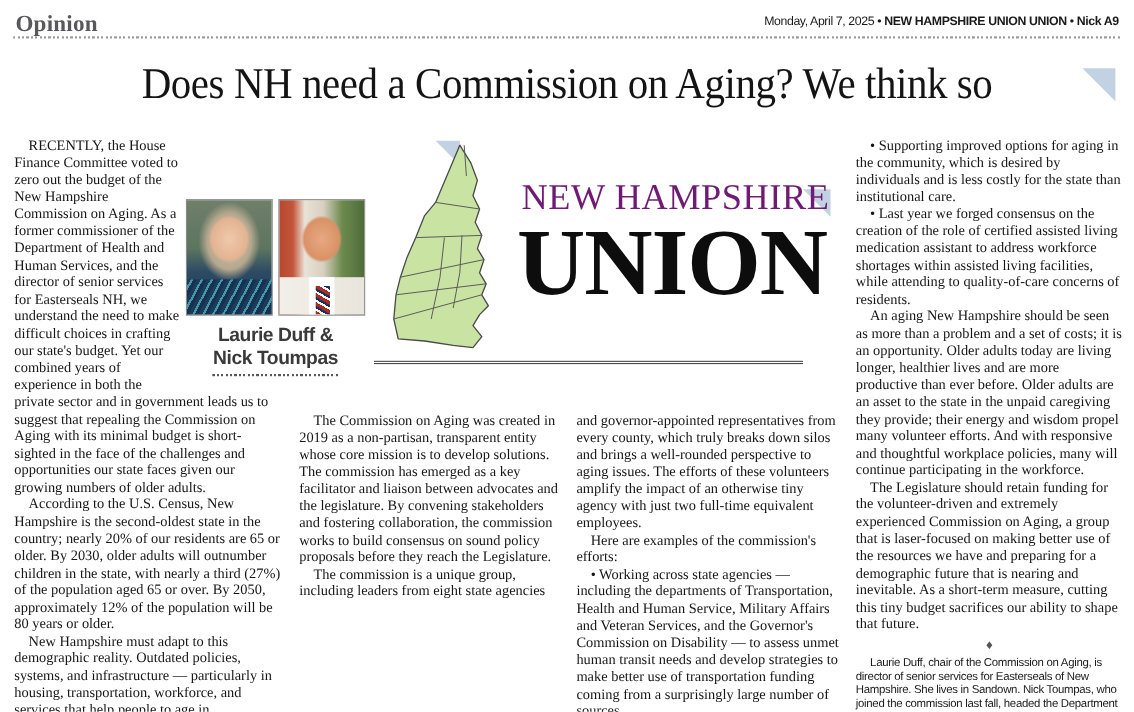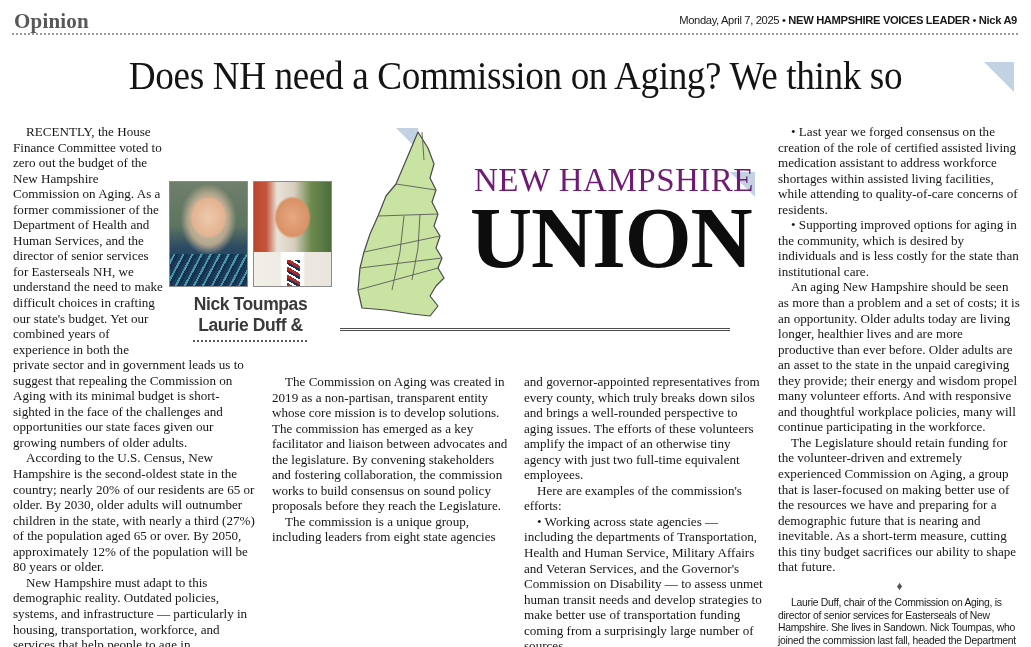--- a/index.html
+++ b/index.html
@@ -248,21 +248,21 @@
     color: #1a1a1a;
     text-indent: 13px;
     letter-spacing: -0.28px;
   }
 </style>
 </head>
 <body>
 
 <div class="masthead">
   <div class="masthead-section">Opinion</div>
-  <div class="masthead-dateline"><span>Monday, April 7, 2025</span><span> • </span><span class="paper-name">NEW HAMPSHIRE VOICES LEADER</span><span> • </span><span class="paper-name">Nick A9</span></div>
+  <div class="masthead-dateline"><span>Monday, April 7, 2025</span><span> • </span><span class="paper-name">NEW HAMPSHIRE UNION UNION</span><span> • </span><span class="paper-name">Nick A9</span></div>
   <div class="masthead-rule"></div>
 </div>
 
 <h1 class="headline">Does NH need a Commission on Aging? We think so</h1>
 
 <div class="tri tri-topright"></div>
 <div class="tri tri-mid"></div>
 <div class="tri tri-logo"></div>
 
 <div class="logo-block">
@@ -288,22 +288,22 @@
 </div>
 
 <div class="portraits">
   <div class="photo-row">
     <div class="photo photo-laurie"></div>
     <div class="photo photo-nick">
       <div class="tie"></div>
     </div>
   </div>
   <div class="byline">
+    <div>Laurie Duff &amp;</div>
     <div>Nick Toumpas</div>
-    <div>Laurie Duff &amp;</div>
   </div>
   <div class="byline-rule"></div>
 </div>
 
 <div class="col" id="col1">
   <div class="wrap-shape"></div>
   <p class="indent">RECENTLY, the House Finance Committee voted to zero out the budget of the New Hampshire Commission on Aging. As a former commissioner of the Department of Health and Human Services, and the director of senior services for Easterseals NH, we understand the need to make difficult choices in crafting our state's budget. Yet our combined years of experience in both the private sector and in government leads us to suggest that repealing the Commission on Aging with its minimal budget is short-sighted in the face of the challenges and opportunities our state faces given our growing numbers of older adults.</p>
   <p class="indent">According to the U.S. Census, New Hampshire is the second-oldest state in the country; nearly 20% of our residents are 65 or older. By 2030, older adults will outnumber children in the state, with nearly a third (27%) of the population aged 65 or over. By 2050, approximately 12% of the population will be 80 years or older.</p>
   <p class="indent">New Hampshire must adapt to this demographic reality. Outdated policies, systems, and infrastructure — particularly in housing, transportation, workforce, and services that help people to age in</p>
 </div>
@@ -313,19 +313,19 @@
   <p class="indent">The commission is a unique group, including leaders from eight state agencies</p>
 </div>
 
 <div class="col" id="col3">
   <p>and governor-appointed representatives from every county, which truly breaks down silos and brings a well-rounded perspective to aging issues. The efforts of these volunteers amplify the impact of an otherwise tiny agency with just two full-time equivalent employees.</p>
   <p class="indent">Here are examples of the commission's efforts:</p>
   <p class="indent">• Working across state agencies — including the departments of Transportation, Health and Human Service, Military Affairs and Veteran Services, and the Governor's Commission on Disability — to assess unmet human transit needs and develop strategies to make better use of transportation funding coming from a surprisingly large number of sources.</p>
 </div>
 
 <div class="col" id="col4">
+  <p class="indent">• Supporting improved options for aging in the community, which is desired by individuals and is less costly for the state than institutional care.</p>
   <p class="indent">• Last year we forged consensus on the creation of the role of certified assisted living medication assistant to address workforce shortages within assisted living facilities, while attending to quality-of-care concerns of residents.</p>
-  <p class="indent">• Supporting improved options for aging in the community, which is desired by individuals and is less costly for the state than institutional care.</p>
   <p class="indent">An aging New Hampshire should be seen as more than a problem and a set of costs; it is an opportunity. Older adults today are living longer, healthier lives and are more productive than ever before. Older adults are an asset to the state in the unpaid caregiving they provide; their energy and wisdom propel many volunteer efforts. And with responsive and thoughtful workplace policies, many will continue participating in the workforce.</p>
   <p class="indent">The Legislature should retain funding for the volunteer-driven and extremely experienced Commission on Aging, a group that is laser-focused on making better use of the resources we have and preparing for a demographic future that is nearing and inevitable. As a short-term measure, cutting this tiny budget sacrifices our ability to shape that future.</p>
   <div class="dingbat">♦</div>
   <p class="bio">Laurie Duff, chair of the Commission on Aging, is director of senior services for Easterseals of New Hampshire. She lives in Sandown. Nick Toumpas, who joined the commission last fall, headed the Department of Health and Human Services from 2007 to 2016. He lives in Rye.</p>
 </div>
 
 </body></html>

